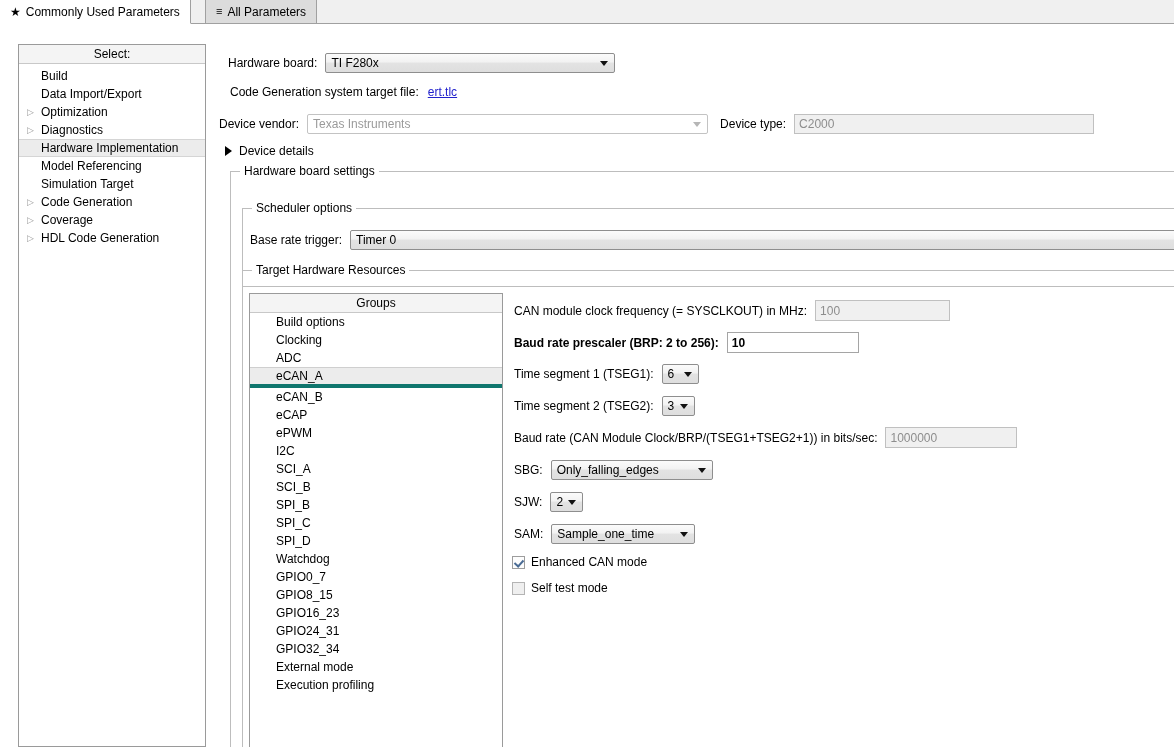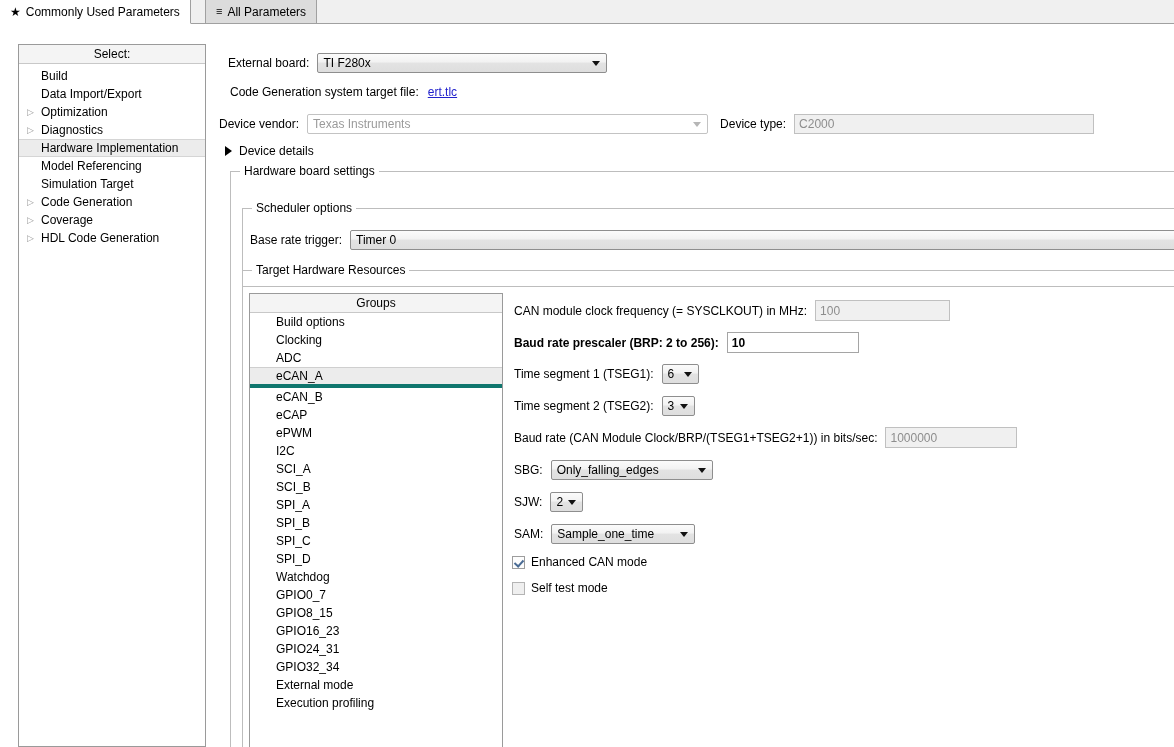--- a/index.html
+++ b/index.html
@@ -263,21 +263,21 @@
         <span class="twisty">▷</span>
         <span>HDL Code Generation</span>
       </div>
 
     </div>
   </div>
 
   <div class="content">
 
     <div class="row" style="left:12px; top:25px;">
-      <span class="lbl" style="margin-right:8px;">External board:</span>
+      <span class="lbl" style="margin-right:8px;">Hardware board:</span>
       <div class="combo" style="width:290px;">
         <span>TI F280x</span>
         <span class="arrow"></span>
       </div>
     </div>
 
     <div class="row" style="left:14px; top:57px;">
       <span class="lbl" style="margin-right:9px;">Code Generation system target file:</span>
       <span class="link">ert.tlc</span>
     </div>
@@ -324,21 +324,20 @@
         <div class="list-item">Build options</div>
         <div class="list-item">Clocking</div>
         <div class="list-item">ADC</div>
         <div class="list-item selected">eCAN_A</div>
         <div class="list-item">eCAN_B</div>
         <div class="list-item">eCAP</div>
         <div class="list-item">ePWM</div>
         <div class="list-item">I2C</div>
         <div class="list-item">SCI_A</div>
         <div class="list-item">SCI_B</div>
-        <div class="list-item">SPI_A</div>
         <div class="list-item">SPI_B</div>
         <div class="list-item">SPI_C</div>
         <div class="list-item">SPI_D</div>
         <div class="list-item">Watchdog</div>
         <div class="list-item">GPIO0_7</div>
         <div class="list-item">GPIO8_15</div>
         <div class="list-item">GPIO16_23</div>
         <div class="list-item">GPIO24_31</div>
         <div class="list-item">GPIO32_34</div>
         <div class="list-item">External mode</div>

